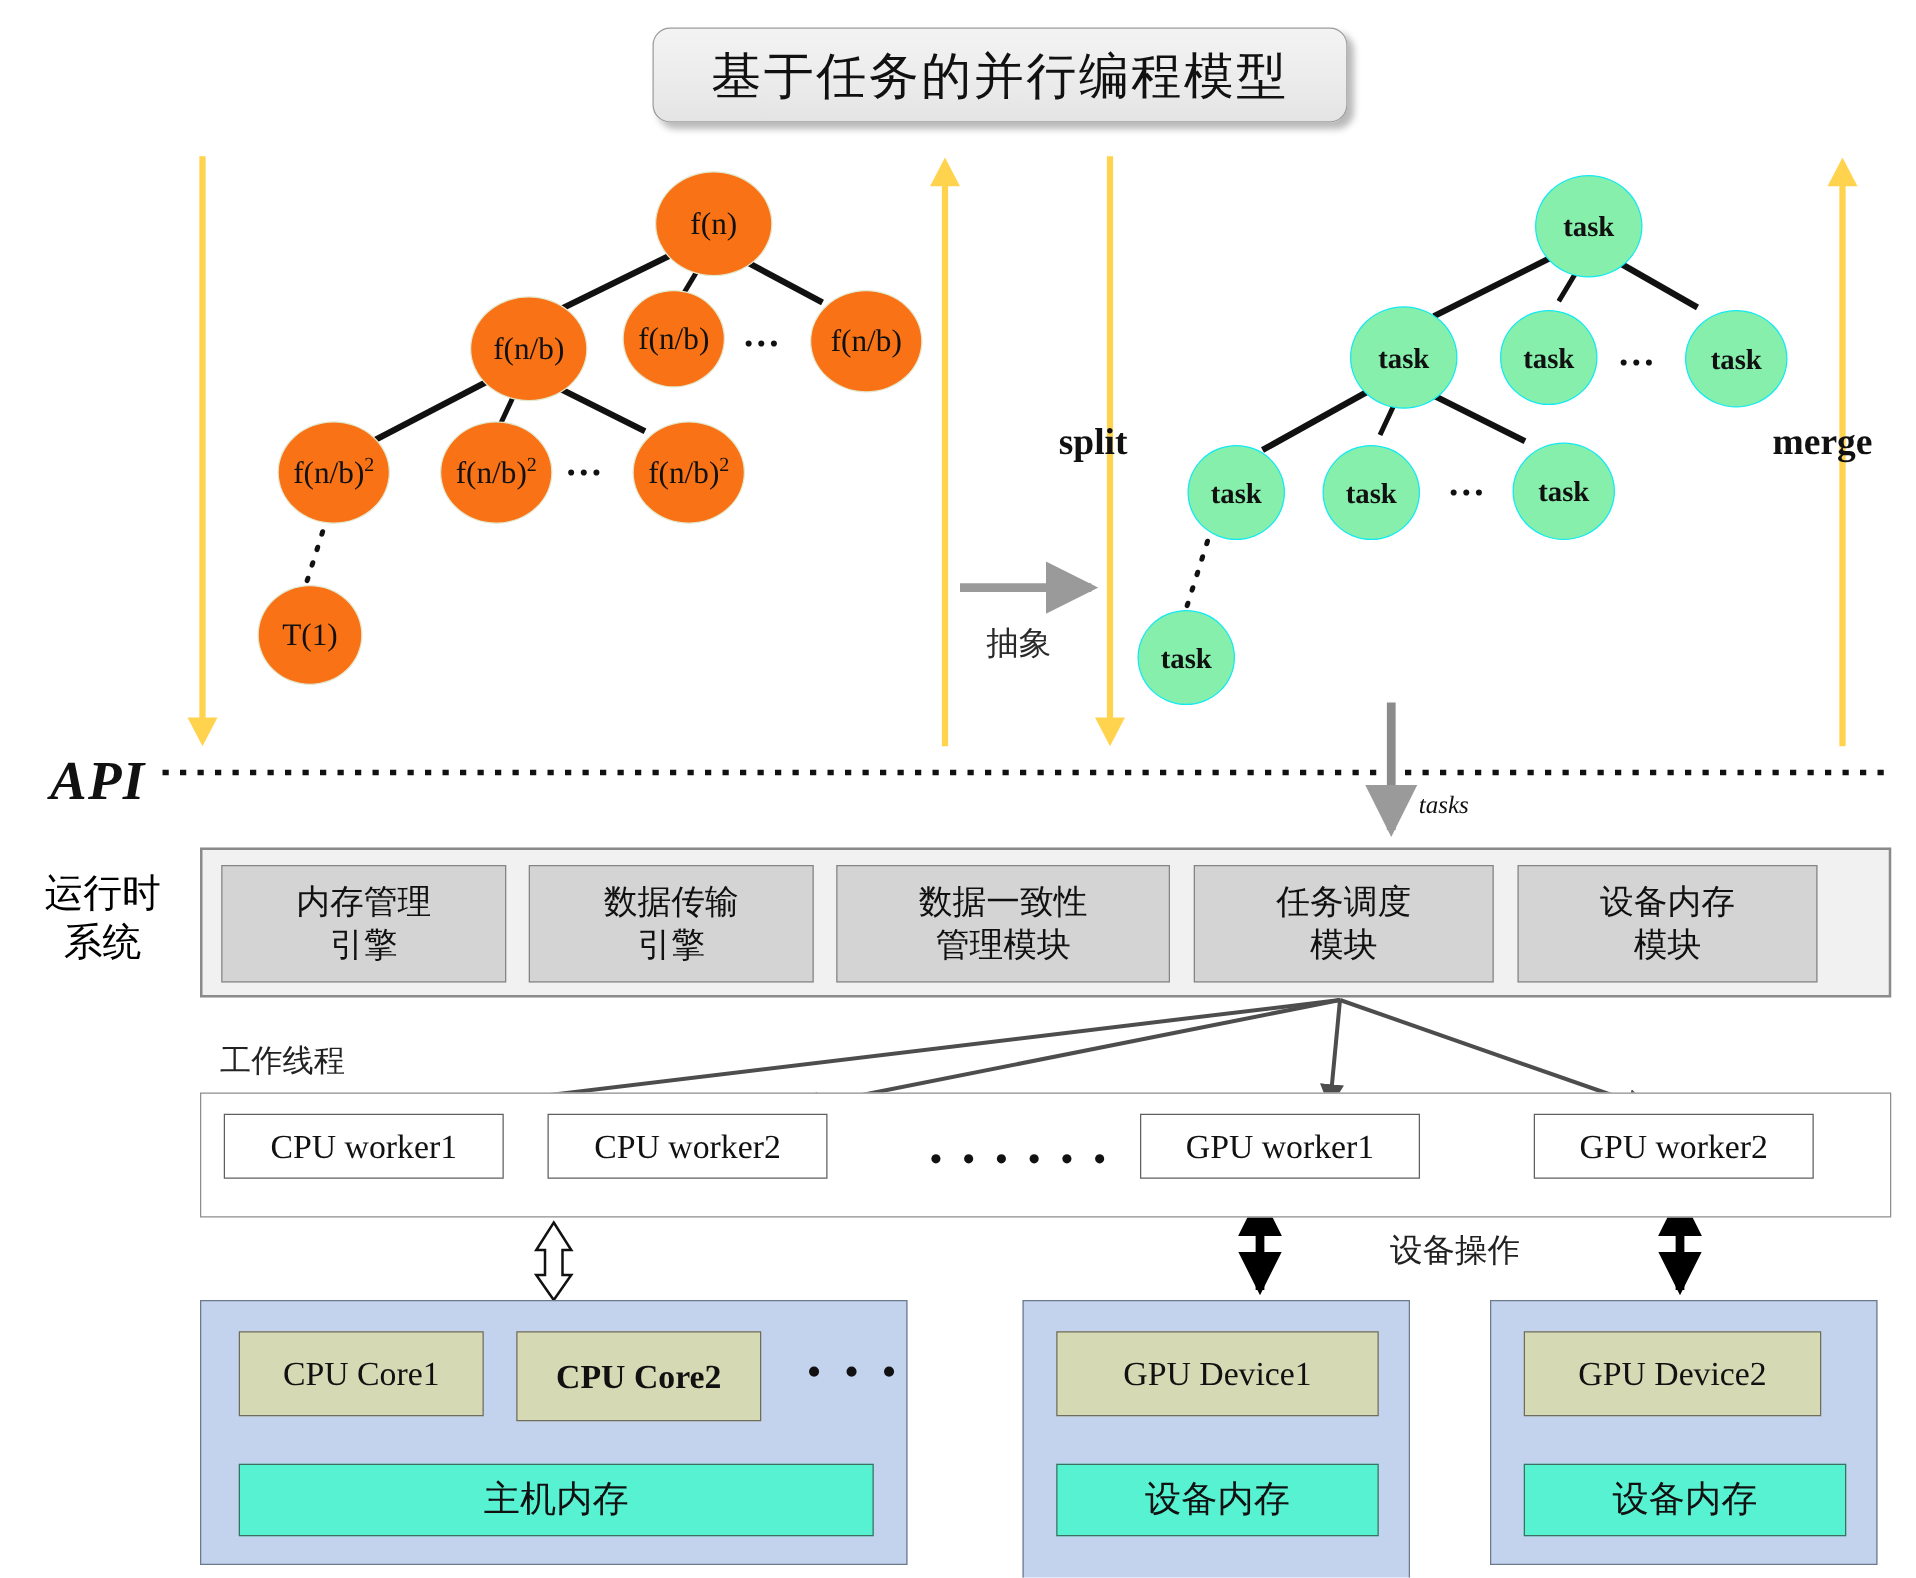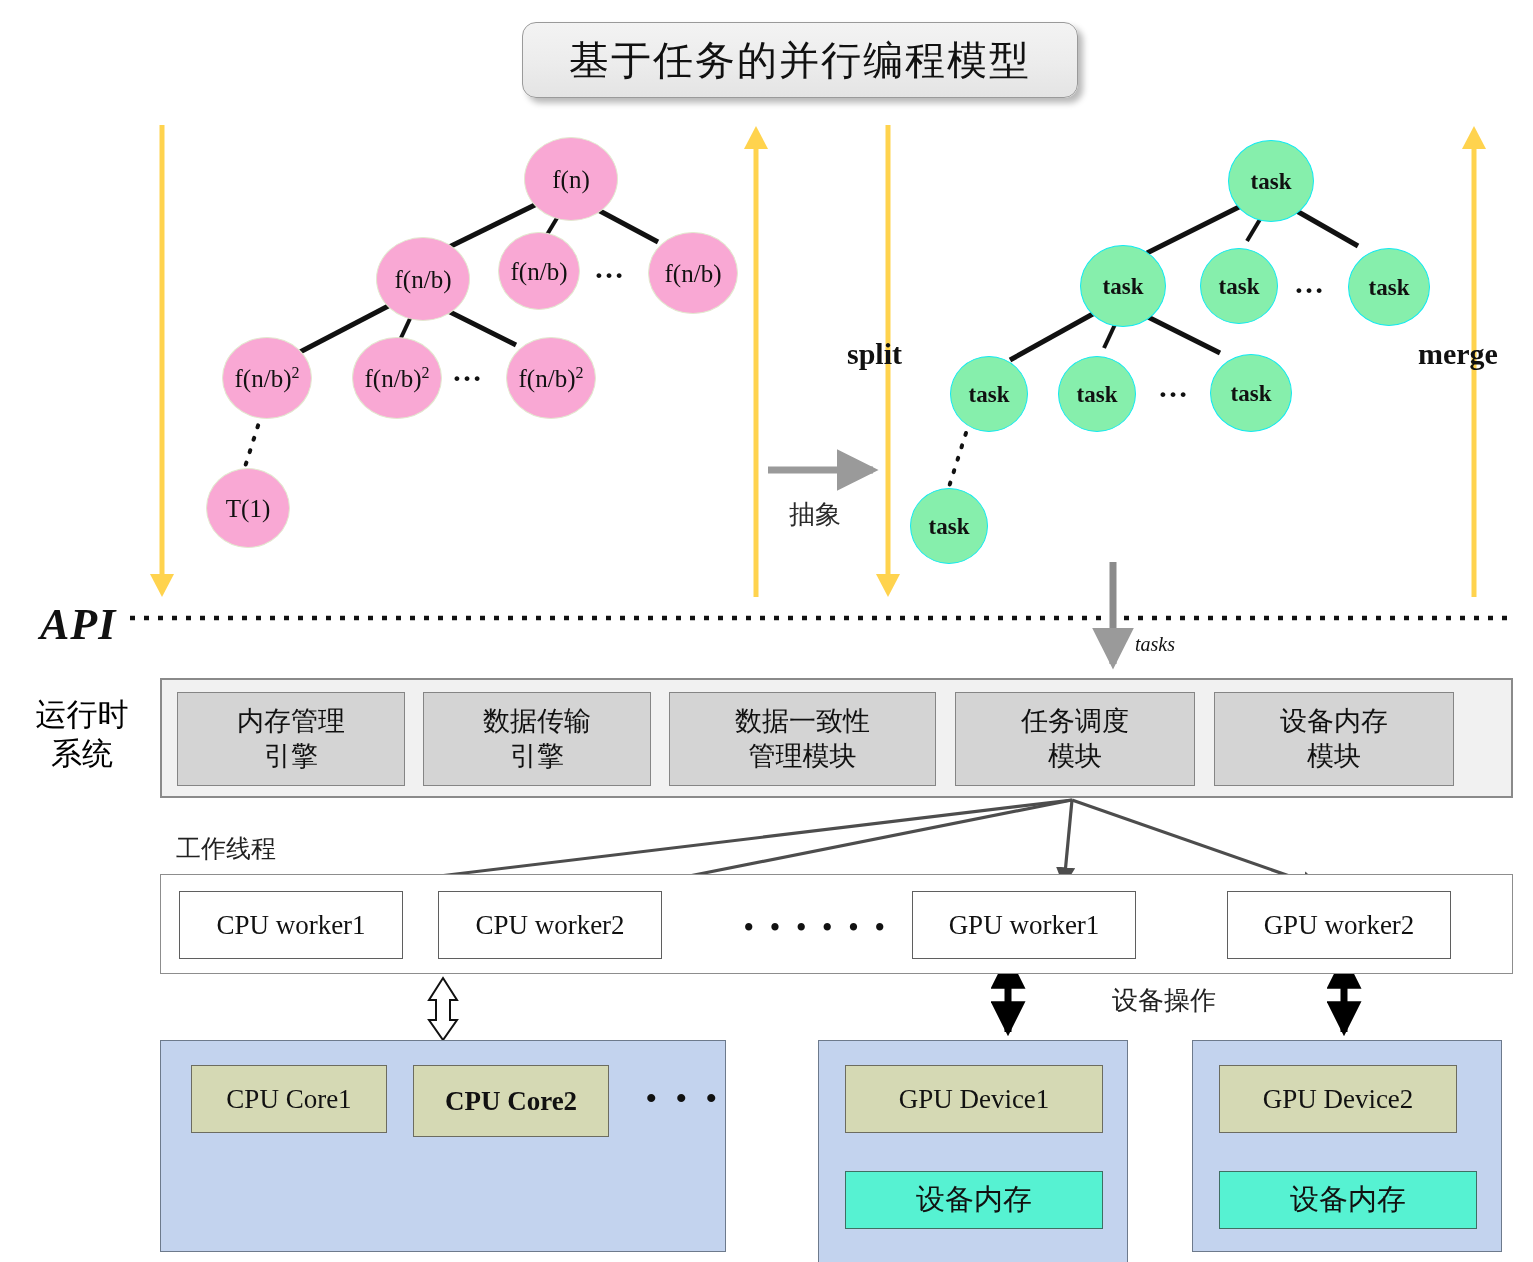--- a/index.html
+++ b/index.html
@@ -40,21 +40,21 @@
   .node {
     position: absolute;
     display: flex; align-items: center; justify-content: center;
     border-radius: 50%;
     font-size: 25px;
     color: #111;
     white-space: nowrap;
     text-align: center;
     line-height: 1;
   }
-  .node.green { background: #f9a8d4; border: 1px solid #e2e9cf; }
+  .node.green { background: #f97316; border: 1px solid #e2e9cf; }
   .node.cyan  { background: #86efac; border: 1px solid #12e9f2; font-weight: bold; font-size: 23px;}
   .node sup { font-size: 16px; vertical-align: super; }
 
   .ellips-h {
     position: absolute;
     font-size: 30px; font-weight: bold; color: #111;
     letter-spacing: 4px;
     line-height: 1;
   }
 
@@ -93,21 +93,21 @@
 
   
   .worker-outer {
     position: absolute;
     left: 160px; top: 874px; width: 1353px; height: 100px;
     background: #ffffff;
     border: 1.5px solid #8d8d8d;
   }
   .worker-box {
     position: absolute;
-    top: 16px; height: 68px;
+    top: 16px; height: 52px;
     background: #ffffff;
     border: 1.5px solid #5f5f5f;
     display:flex; align-items:center; justify-content:center;
     font-size: 27px; color:#111; white-space: nowrap;
   }
   .dots-worker {
     position:absolute;
     font-size: 27px; font-weight: bold; letter-spacing: 5px; color:#111;
   }
 
@@ -345,20 +345,23 @@
   <div class="lbl lbl-device-op" style="left:1112px;top:983px;">设备操作</div>
 
   <div class="hw-box" style="left:160px;top:1040px;width:566px;height:212px;">
     <div class="hw-core" style="left:30px;top:24px;width:196px;height:68px;">
       <span>CPU Core1</span>
     </div>
     <div class="hw-core" style="left:252px;top:24px;width:196px;height:72px;font-weight:bold;">
       <span>CPU Core2</span>
     </div>
     <div class="hw-dots" style="left:485px;top:40px;">• • •</div>
+    <div class="hw-mem" style="left:30px;top:130px;width:508px;height:58px;">
+      <span>主机内存</span>
+    </div>
   </div>
 
   <div class="hw-box" style="left:818px;top:1040px;width:310px;height:252px;">
     <div class="hw-core" style="left:26px;top:24px;width:258px;height:68px;">
       <span>GPU Device1</span>
     </div>
     <div class="hw-mem" style="left:26px;top:130px;width:258px;height:58px;">
       <span>设备内存</span>
     </div>
   </div>

